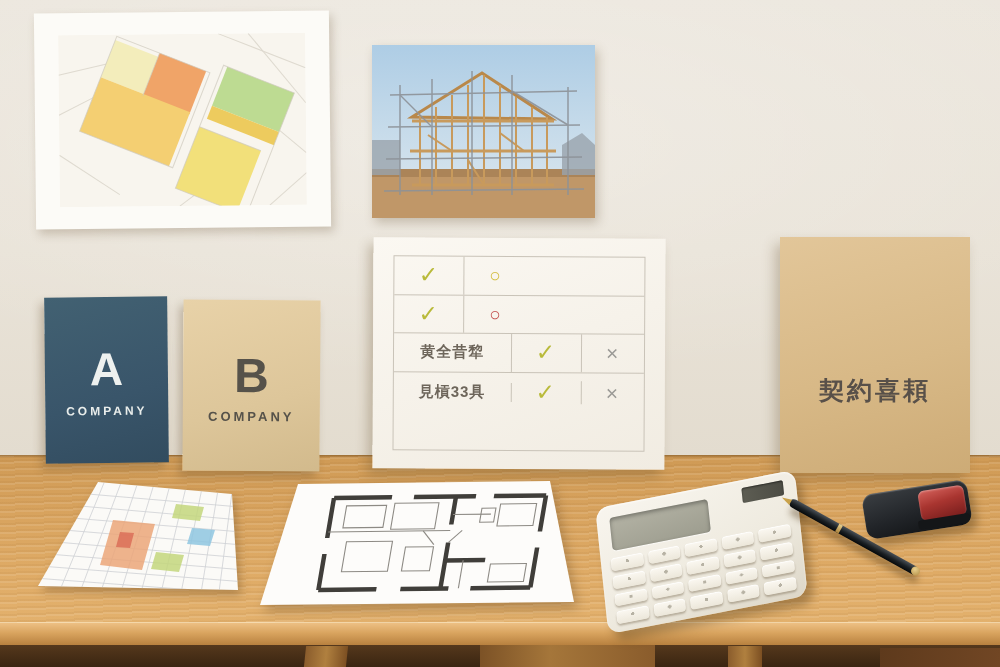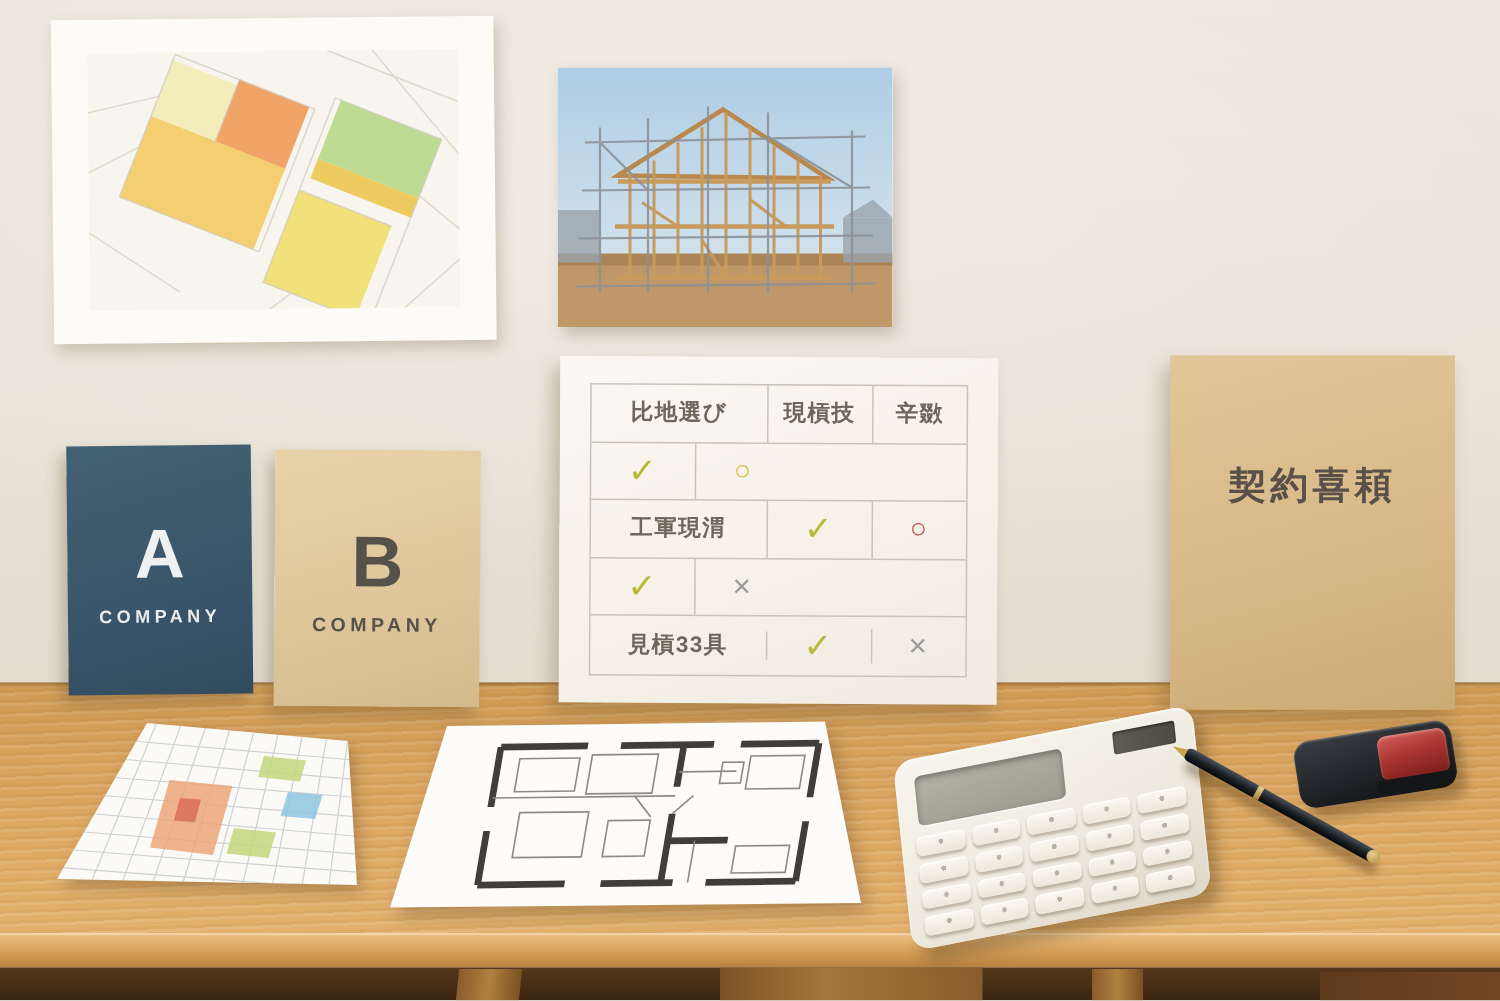--- a/index.html
+++ b/index.html
@@ -56,21 +56,21 @@
   .mark { font-size:21px; font-weight:700; line-height:1; }
   .mark[data-type="check"] { color:#b9ba3a; font-size:23px; }
   .mark[data-type="circle-yellow"] { color:#d3bd3e; font-size:19px; }
   .mark[data-type="circle-red"] { color:#c4504e; font-size:19px; }
   .mark[data-type="cross"] { color:#9b9a96; font-size:21px; font-weight:400; }
 
   
   .contract-folder { position:absolute; left:780px; top:237px; width:190px; height:236px;
           background:linear-gradient(165deg,#e2c699 0%, #d8b987 55%, #cdab76 100%);
           box-shadow:-5px 7px 12px rgba(100,75,40,.30);
-          display:flex; align-items:flex-start; justify-content:center; }
+          display:flex; align-items:center; justify-content:center; }
   .contract-title { margin-top:70px; font-size:25px; font-weight:700; letter-spacing:3px; color:#585049; }
 
   .booklet { box-shadow:-4px 6px 10px rgba(100,75,40,.32); position:absolute;
           display:flex; flex-direction:column; align-items:center; justify-content:center; }
   .booklet-a { left:45px; top:297px; width:123px; height:166px;
           background:linear-gradient(165deg,#426172,#39556a 60%,#324c5f); transform:rotate(-.6deg); }
   .booklet-a .letter { color:#eef1ef; font-size:46px; font-weight:700; }
   .booklet-a .company { color:#e9edeb; font-size:12px; font-weight:700; letter-spacing:3px; margin-top:8px; }
   .booklet-b { left:183px; top:300px; width:137px; height:171px;
           background:linear-gradient(165deg,#e8d2a8,#ddc69a 60%,#d2ba8c); transform:rotate(.4deg); }
@@ -209,42 +209,37 @@
           <line x1="12" y1="146" x2="212" y2="144"></line>
         <line x1="28" y1="50" x2="60" y2="82"></line>
           <line x1="140" y1="46" x2="196" y2="80"></line>
       </g>
     </svg>
   </div>
 
   <div class="board">
     <div class="cmp-table">
       <div class="cmp-row">
-        <div class="cmp-cell c-label">比地選び</div>
-        <div class="cmp-cell c-m1">現槓技</div>
-        <div class="cmp-cell c-m2">辛敪</div>
+        <div class="cmp-cell c-m1">
+            <span class="mark" data-type="check">✓</span>
+          </div>
+        <div class="cmp-cell c-m2">
+            <span class="mark" data-type="circle-yellow">○</span>
+          </div>
       </div>
       <div class="cmp-row">
         <div class="cmp-cell c-m1">
             <span class="mark" data-type="check">✓</span>
           </div>
         <div class="cmp-cell c-m2">
-            <span class="mark" data-type="circle-yellow">○</span>
+            <span class="mark" data-type="circle-red">○</span>
           </div>
       </div>
       <div class="cmp-row">
-        <div class="cmp-cell c-label">工軍現渭</div>
-        <div class="cmp-cell c-m1">
-            <span class="mark" data-type="check">✓</span>
-          </div>
-        <div class="cmp-cell c-m2">
-            <span class="mark" data-type="circle-red">○</span>
-          </div>
-      </div>
-      <div class="cmp-row">
+        <div class="cmp-cell c-label">黄全昔犂</div>
         <div class="cmp-cell c-m1">
             <span class="mark" data-type="check">✓</span>
           </div>
         <div class="cmp-cell c-m2">
             <span class="mark" data-type="cross">×</span>
           </div>
       </div>
       <div class="cmp-row">
         <div class="cmp-cell c-label">見槓33具</div>
         <div class="cmp-cell c-m1">

